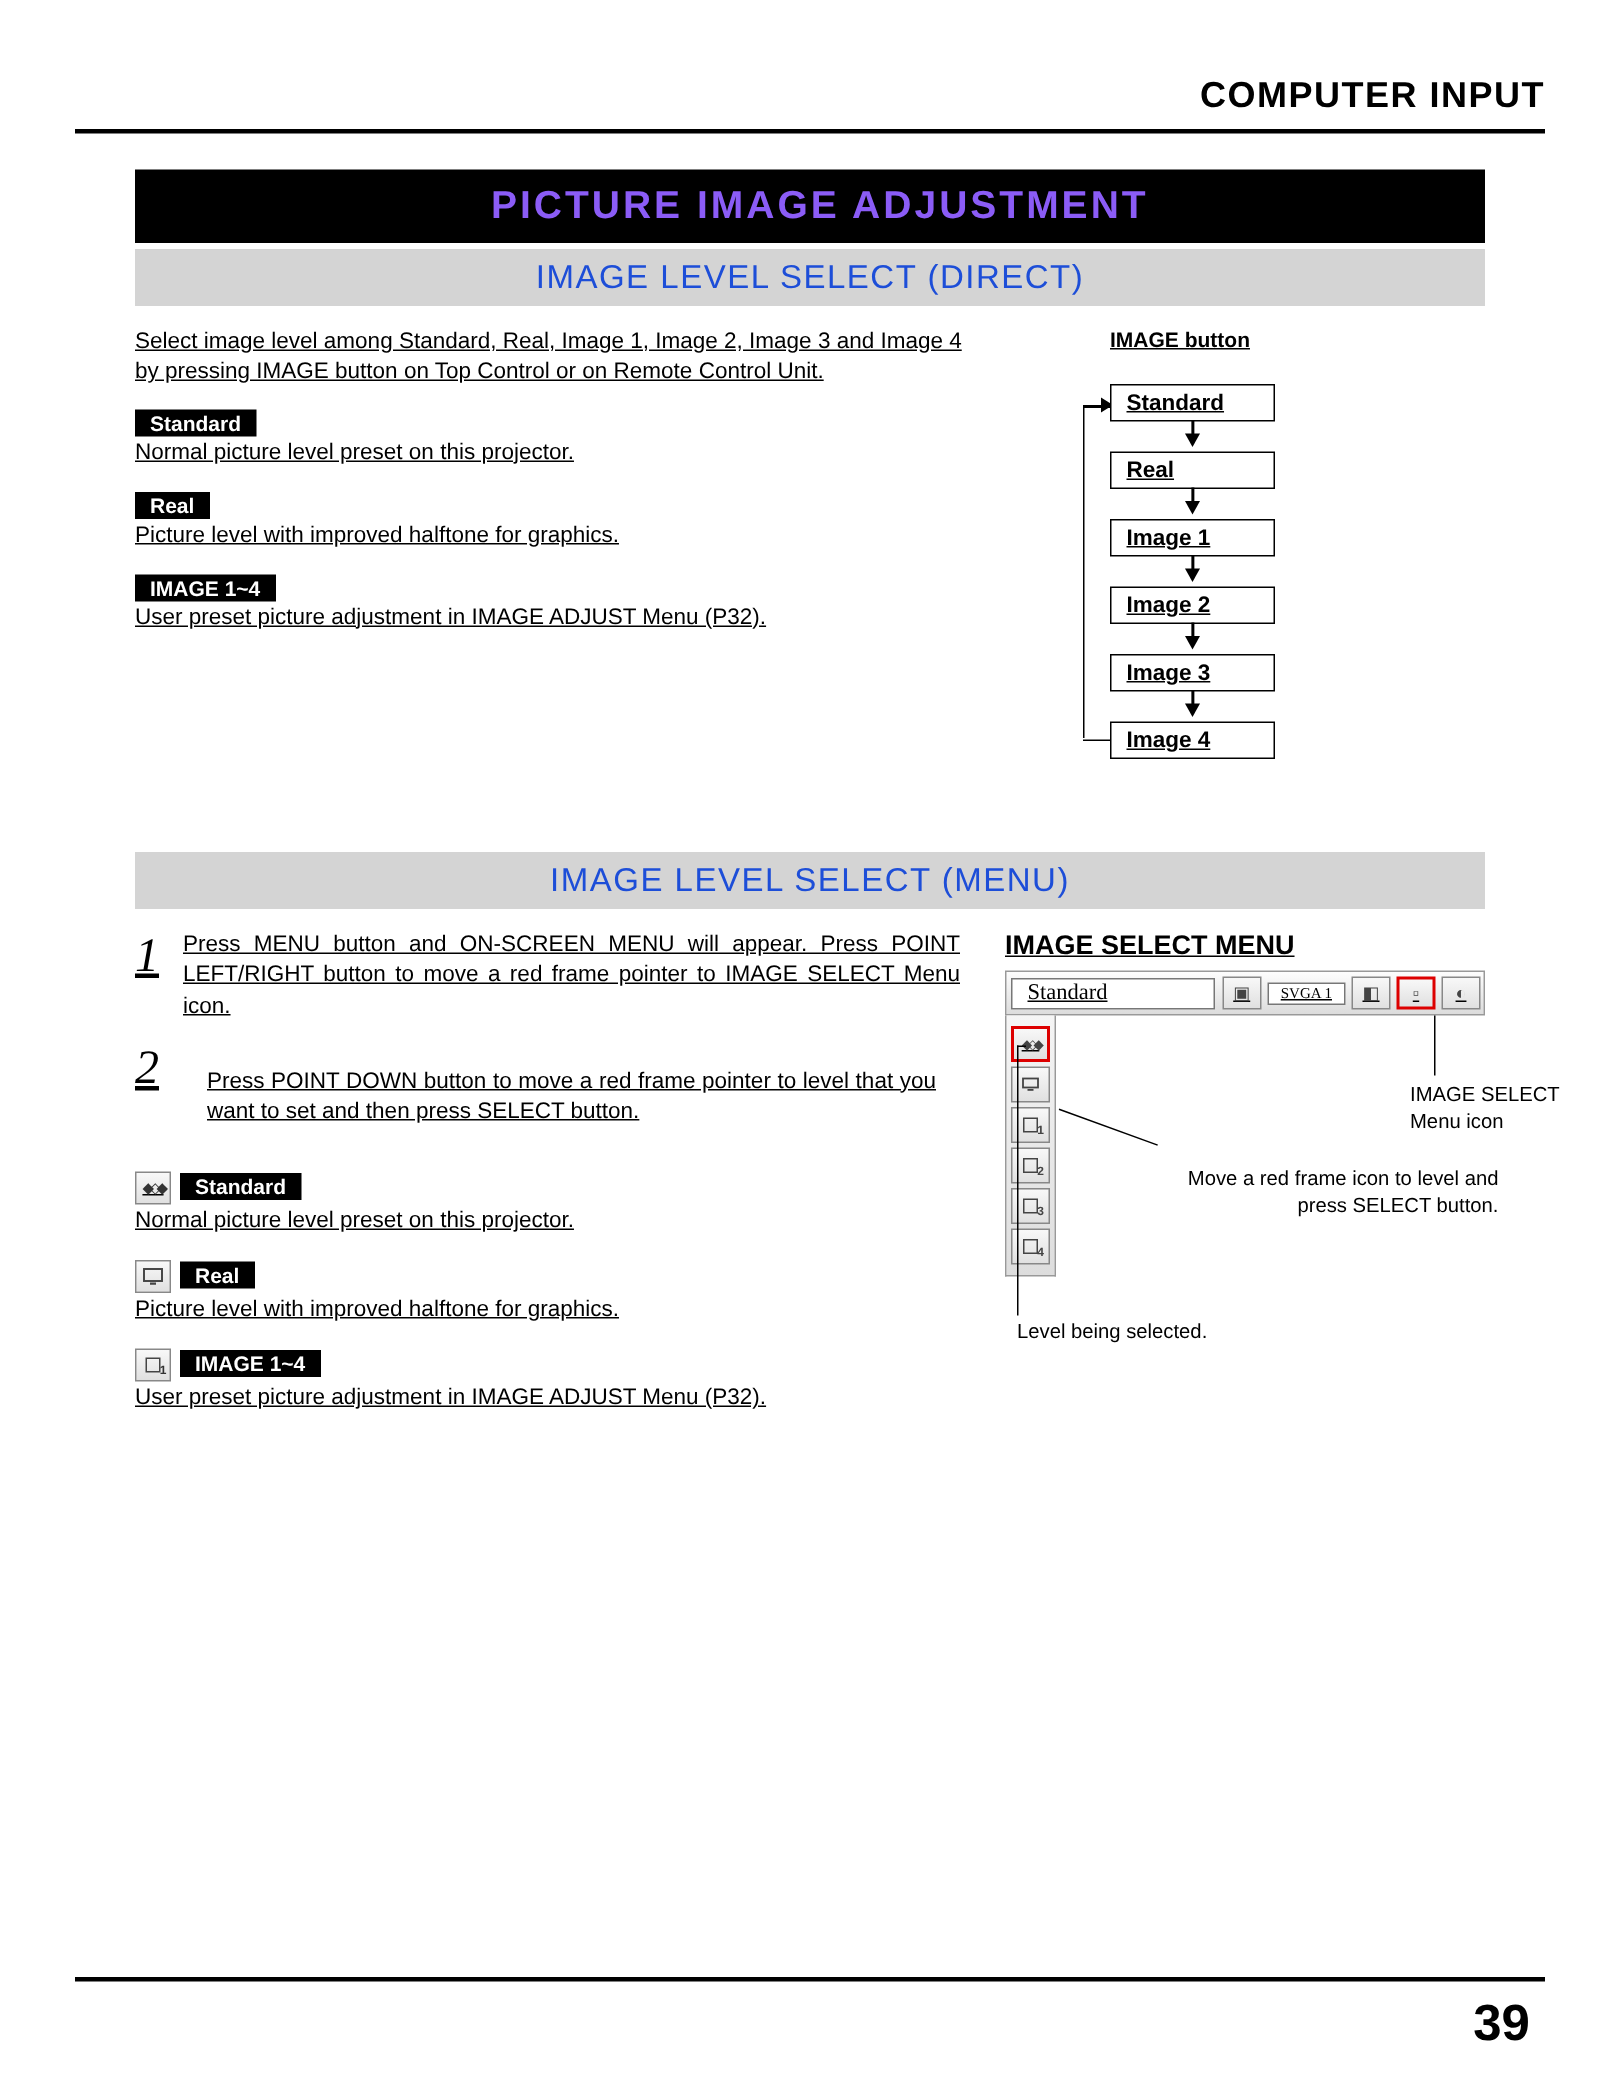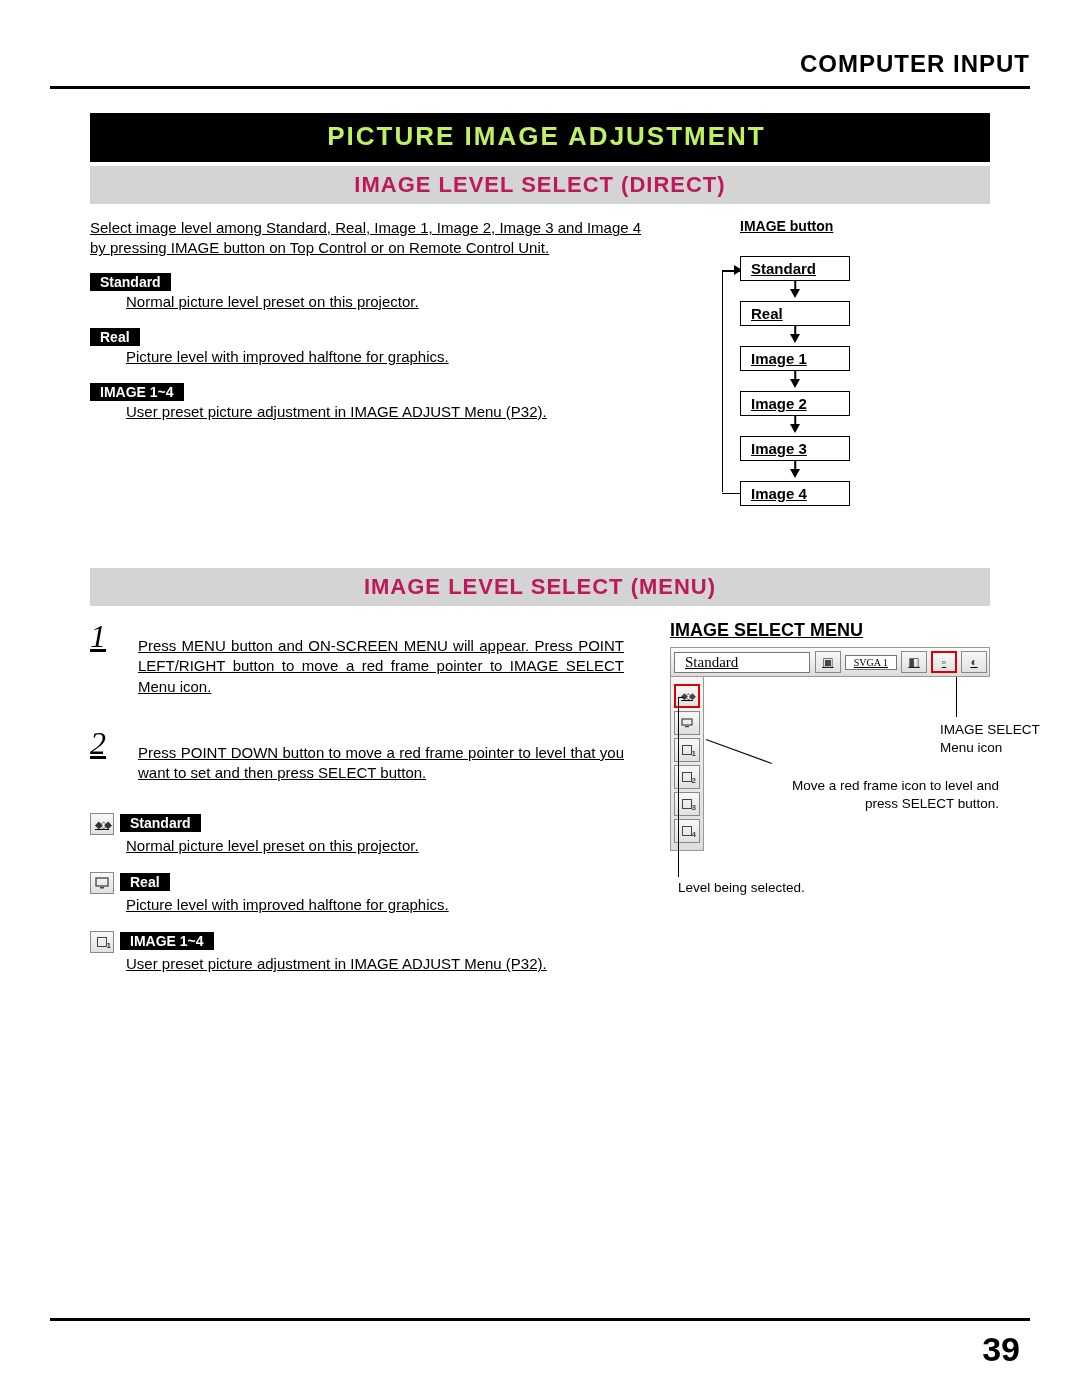--- a/index.html
+++ b/index.html
@@ -16,32 +16,32 @@
     text-align: right;
     font-weight: bold;
     font-size: 24px;
     letter-spacing: 1px;
     padding-bottom: 8px;
     border-bottom: 3px solid #000;
     margin-bottom: 24px;
   }
   .black-bar {
     background: #000;
-    color: #bef264;
+    color: #8b5cf6;
     font-weight: bold;
     text-align: center;
     font-size: 26px;
     letter-spacing: 2px;
     padding: 8px 0 10px 13px;
     margin: 0 40px 4px 40px;
   }
   .gray-bar {
     background: #d4d4d4;
-    color: #be185d;
-    font-weight: bold;
+    color: #1d4ed8;
+    font-weight: normal;
     text-align: center;
     font-size: 22px;
     letter-spacing: 1px;
     padding: 6px 0;
     margin: 0 40px 14px 40px;
   }
   .section {
     margin: 0 40px;
   }
   .two-col {
@@ -63,21 +63,20 @@
     background: #000;
     color: #fff;
     font-weight: bold;
     font-size: 14px;
     padding: 1px 10px;
     margin-bottom: 2px;
   }
   .label-desc {
     font-size: 15px;
     margin-bottom: 18px;
-    margin-left: 36px;
   }
   .label-row {
     display: flex;
     align-items: center;
     gap: 6px;
     margin-bottom: 2px;
   }
   .mini-icon {
     display: inline-flex; align-items: center; justify-content: center;
     width: 24px; height: 22px;
@@ -270,21 +269,21 @@
 </div>
 
 <div style="height:42px"></div>
 
 <div class="gray-bar">IMAGE LEVEL SELECT (MENU)</div>
 
 <div class="section two-col">
   <div class="left-col">
     <div class="step-row">
       <div class="step-num">1</div>
-      <p class="body-text justify" style="margin:16px">Press MENU button and ON-SCREEN MENU will appear.  Press POINT LEFT/RIGHT button to move a red frame pointer to IMAGE SELECT Menu icon.</p>
+      <p class="body-text justify" style="margin:0">Press MENU button and ON-SCREEN MENU will appear.  Press POINT LEFT/RIGHT button to move a red frame pointer to IMAGE SELECT Menu icon.</p>
     </div>
     <div class="step-row">
       <div class="step-num">2</div>
       <p class="body-text justify" style="margin:16px">Press POINT DOWN button to move a red frame pointer to level that you want to set and then press SELECT button.</p>
     </div>
 
     <div class="label-row">
       <span class="mini-icon">
           <span class="diamonds">◆◇◆</span>
         </span>

